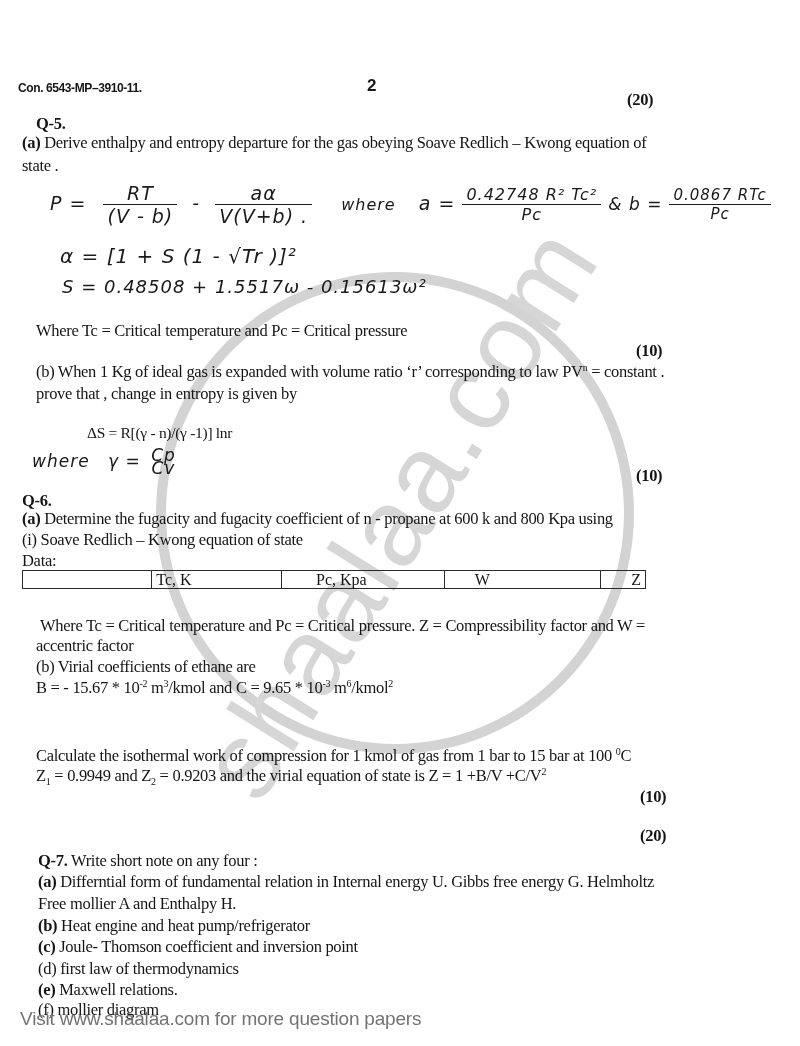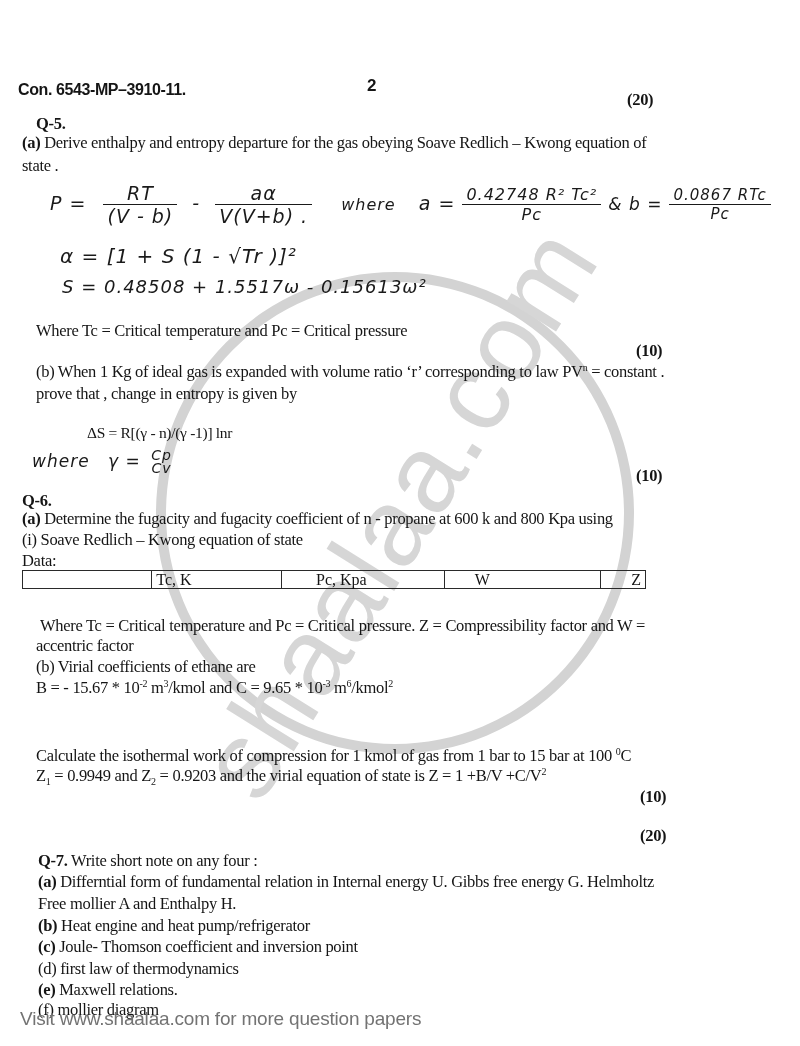--- a/index.html
+++ b/index.html
@@ -5,21 +5,21 @@
   html, body { margin: 0; padding: 0; background: #ffffff; }
   body {
     width: 800px; height: 1046px; position: relative; overflow: hidden;
     font-family: "Liberation Serif", "DejaVu Serif", serif;
     color: #151515;
   }
   .abs { position: absolute; white-space: nowrap; }
   .serif { font-family: "Liberation Serif", "DejaVu Serif", serif; font-size: 16.5px; letter-spacing: -0.3px; }
   .hand { font-family: "DejaVu Sans", sans-serif; font-style: italic; font-weight: 300; color: #1a1a1a; letter-spacing: 1px; }
   .bold { font-weight: bold; }
-  .sans-bold { font-family: "Liberation Sans", sans-serif; font-weight: bold; font-size: 16px; letter-spacing: -0.4px; }
+  .sans-bold { font-family: "Liberation Sans", sans-serif; font-weight: bold; font-size: 12px; letter-spacing: -0.4px; }
 
   
   .wm-circle {
     position: absolute; left: 156px; top: 272px; width: 478px; height: 482px;
     border: 10px solid #d3d3d3; border-radius: 50%; box-sizing: border-box;
   }
   .wm-text {
     position: absolute; left: 398px; top: 512px;
     transform: translate(-50%, -50%) rotate(-58deg);
     font-family: "Liberation Sans", sans-serif; font-size: 110px; color: #d6d6d6;
@@ -91,21 +91,21 @@
 <div class="abs serif bold" style="left:636px; top:341px;">(10)</div>
 
 <div class="abs serif" style="left:36px; top:362px;text-align:right;">
   <span>(b)</span><span> When 1 Kg of ideal gas is expanded with volume ratio ‘r’ corresponding to law PV</span><sup>n</sup><span> = constant .</span>
 </div>
 <div class="abs serif" style="left:36px; top:384px;">prove that , change in entropy is given by</div>
 <div class="abs serif" style="left:87px; top:424px; font-size:15.5px;">ΔS = R[(γ - n)/(γ -1)] lnr</div>
 <div class="abs hand" style="left:32px; top:449px; font-size:17px;">
   <span>where</span>
   <span style="margin-left:12px;">γ =</span>
-  <span class="frac" style="font-size:14px; line-height:13px;text-align:center;">
+  <span class="frac" style="font-size:17px; line-height:13px;text-align:center;">
     <span class="num" style="border:none;">Cp</span>
     <span class="den">Cv</span>
   </span>
 </div>
 <div class="abs serif bold" style="left:636px; top:466px;">(10)</div>
 
 <div class="abs serif bold" style="left:22px; top:491px;">Q-6.</div>
 <div class="abs serif" style="left:22px; top:509px;">
   <span class="bold">(a)</span><span>  Determine the fugacity and fugacity coefficient of n - propane  at 600 k and 800 Kpa using</span>
 </div>

